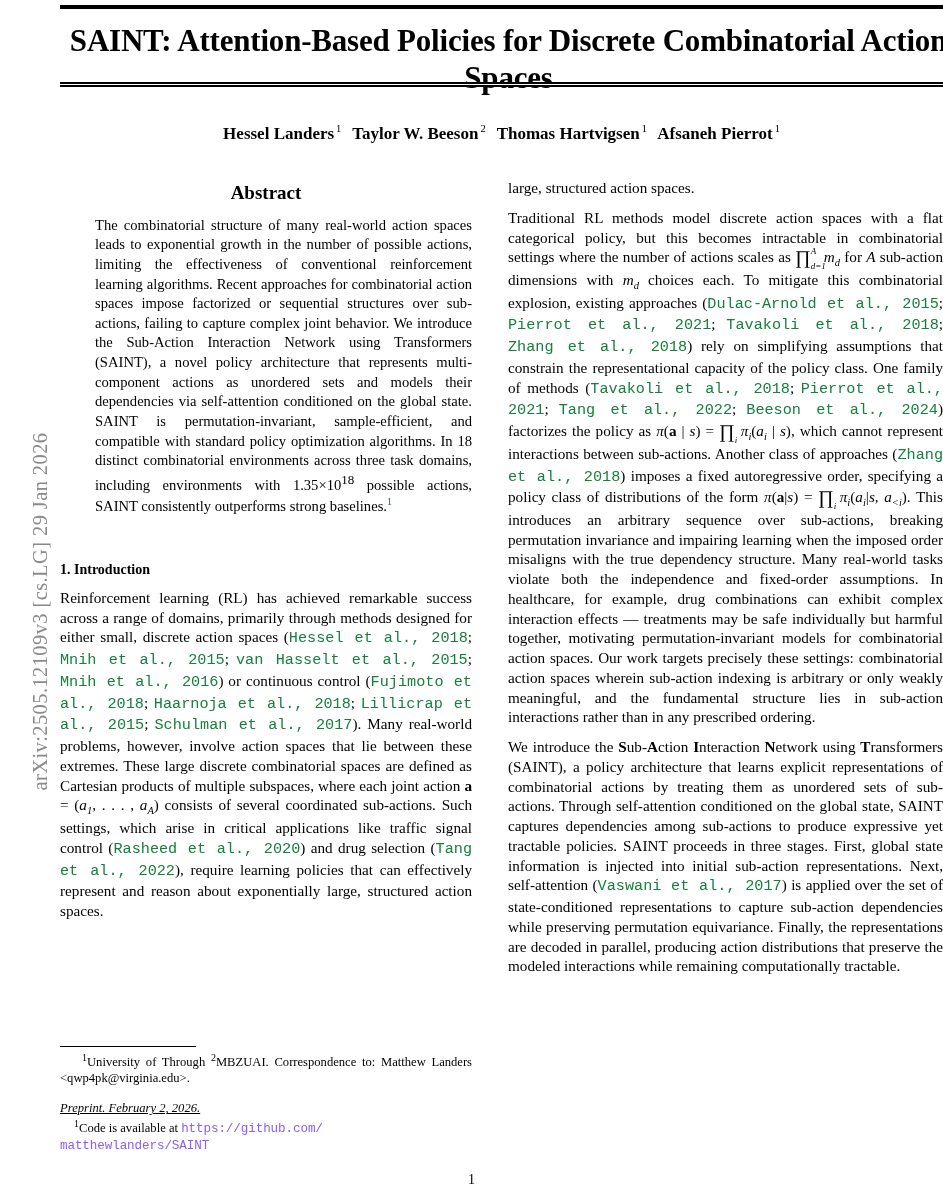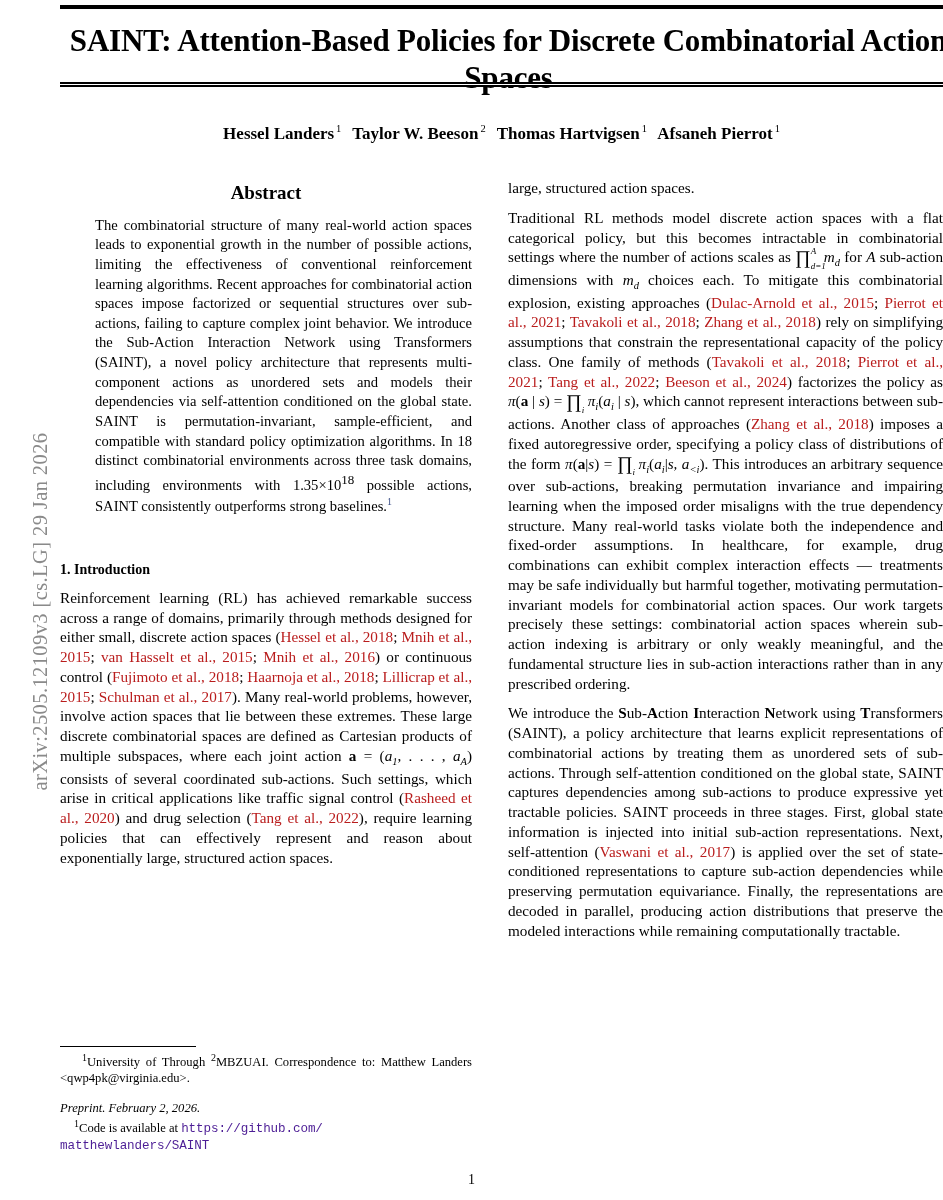--- a/index.html
+++ b/index.html
@@ -125,21 +125,21 @@
     font-size: 14px;
     font-weight: bold;
     margin: 0 0 9px 0;
     text-align: left;
   }
   p.para {
     margin: 0 0 10px 0;
     text-align: justify;
   }
 
-  .cite { color: #b91c1c; }
+  .cite { color: #15803d; font-family: Liberation Mono, monospace; }
   .fn-mark {
     color: #3c4f86;
     font-size: 10px;
     vertical-align: super;
   }
   .fn-mark-dark {
     color: #000;
     font-size: 10px;
     vertical-align: super;
   }
@@ -184,26 +184,27 @@
     width: 412px;
     font-size: 12.6px;
     line-height: 1.28;
     text-align: justify;
   }
   .fn-affil { margin: 0 0 0 0; text-indent: 22px; }
   .fn-preprint {
     font-style: italic;
     margin: 14px 0 0 0;
     text-align: left;
+    text-decoration: underline;
   }
   .fn-code { margin: 1px 0 0 0; text-indent: 14px; text-align: justify; }
   .mono {
     font-family: "Liberation Mono", "DejaVu Sans Mono", monospace;
     font-size: 12.6px;
-    color: #4c1d95;
+    color: #8b5cf6;
     letter-spacing: -0.1px;
   }
   .mono-line2 {
     display: block;
     text-indent: 0;
     margin-top: 1px;
   }
 
   .page-number {
     position: absolute;

